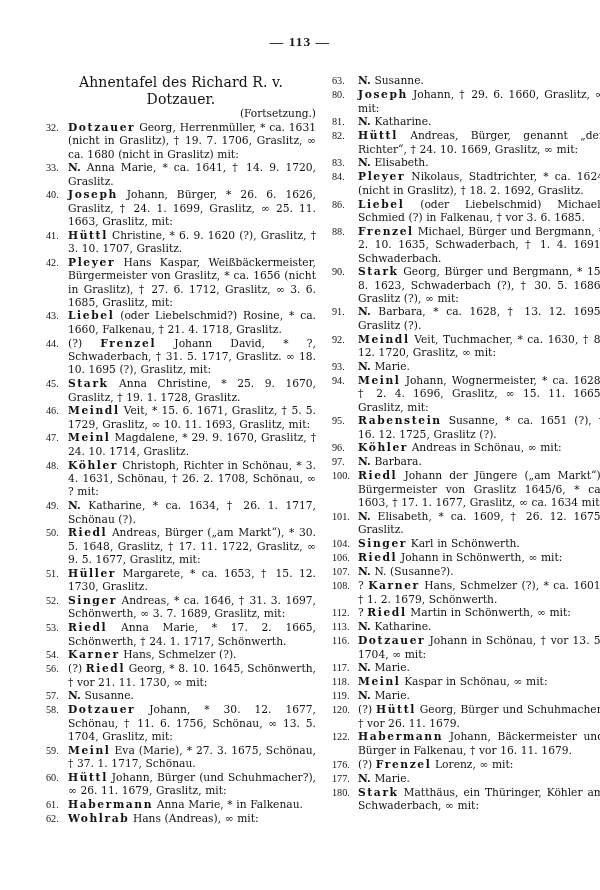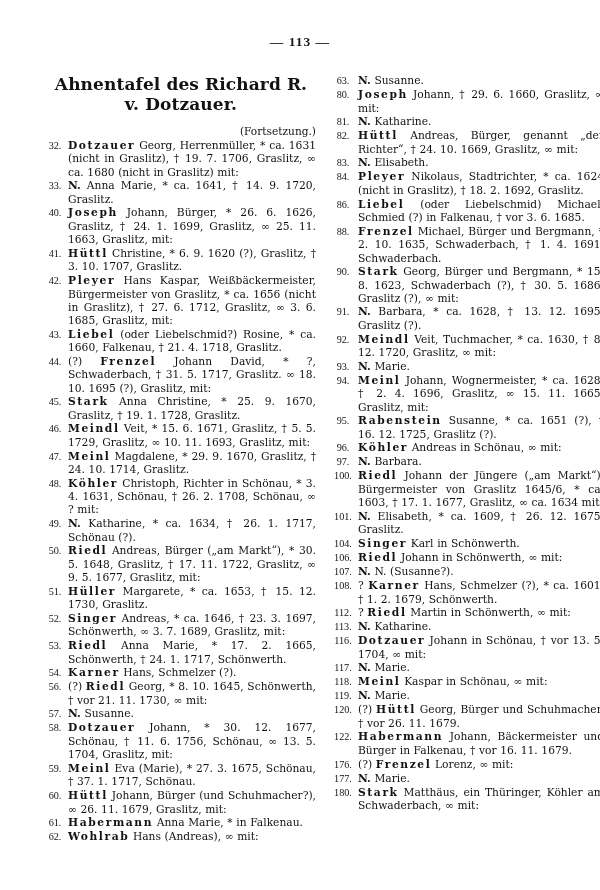--- a/index.html
+++ b/index.html
@@ -38,24 +38,24 @@
   .col {
     width: 270px;
     flex: 0 0 270px;
   }
   .col-right {
     width: 272px;
     flex: 0 0 272px;
   }
   .doc-title {
     text-align: center;
-    font-weight: bold;
-    font-size: 17px;
+    font-weight: normal;
+    font-size: 14px;
     line-height: 1.18;
-    margin-bottom: 11px;
+    margin-bottom: 0px;
     letter-spacing: 0.1px;
   }
   .doc-subtitle {
     text-align: right;
     font-size: 10.6px;
     line-height: 1.2;
     margin-bottom: 1px;
   }
   .entry {
     font-size: 10.7px;
@@ -67,21 +67,21 @@
     text-justify: inter-word;
     word-spacing: 0.2px;
   }
   .col-right .entry {
     padding-left: 26px;
     text-indent: -26px;
   }
   .num {
     display: inline-block;
     width: 18px;
-    text-align: center;
+    text-align: left;
     margin-right: 4px;
     text-indent: 0;
     font-family: "Liberation Serif", serif;
     font-size: 10.2px;
     font-weight: normal;
   }
   .col-right .num {
     width: 22px;
   }
   .sn {
@@ -112,21 +112,21 @@
           <p class="entry"><span class="num">42.</span><span class="sn">Pleyer</span><span> Hans Kaspar, Weißbäckermeister, Bürgermeister von Graslitz, * ca. 1656 (nicht in Graslitz), † 27. 6. 1712, Graslitz, ∞ 3. 6. 1685, Graslitz, mit:</span></p>
           <p class="entry"><span class="num">43.</span><span class="sn">Liebel</span><span> (oder Liebelschmid?) Rosine, * ca. 1660, Falkenau, † 21. 4. 1718, Graslitz.</span></p>
           <p class="entry"><span class="num">44.</span><span>(?) </span><span class="sn">Frenzel</span><span> Johann David, * ?, Schwaderbach, † 31. 5. 1717, Graslitz. ∞ 18. 10. 1695 (?), Graslitz, mit:</span></p>
           <p class="entry"><span class="num">45.</span><span class="sn">Stark</span><span> Anna Christine, * 25. 9. 1670, Graslitz, † 19. 1. 1728, Graslitz.</span></p>
           <p class="entry"><span class="num">46.</span><span class="sn">Meindl</span><span> Veit, * 15. 6. 1671, Graslitz, † 5. 5. 1729, Graslitz, ∞ 10. 11. 1693, Graslitz, mit:</span></p>
           <p class="entry"><span class="num">47.</span><span class="sn">Meinl</span><span> Magdalene, * 29. 9. 1670, Graslitz, † 24. 10. 1714, Graslitz.</span></p>
           <p class="entry"><span class="num">48.</span><span class="sn">Köhler</span><span> Christoph, Richter in Schönau, * 3. 4. 1631, Schönau, † 26. 2. 1708, Schönau, ∞ ? mit:</span></p>
           <p class="entry"><span class="num">49.</span><span class="bd">N.</span><span> Katharine, * ca. 1634, † 26. 1. 1717, Schönau (?).</span></p>
           <p class="entry"><span class="num">50.</span><span class="sn">Riedl</span><span> Andreas, Bürger („am Markt“), * 30. 5. 1648, Graslitz, † 17. 11. 1722, Graslitz, ∞ 9. 5. 1677, Graslitz, mit:</span></p>
           <p class="entry"><span class="num">51.</span><span class="sn">Hüller</span><span> Margarete, * ca. 1653, † 15. 12. 1730, Graslitz.</span></p>
-          <p class="entry"><span class="num">52.</span><span class="sn">Singer</span><span> Andreas, * ca. 1646, † 23. 3. 1697, Schönwerth, ∞ 3. 7. 1689, Graslitz, mit:</span></p>
+          <p class="entry"><span class="num">52.</span><span class="sn">Singer</span><span> Andreas, * ca. 1646, † 31. 3. 1697, Schönwerth, ∞ 3. 7. 1689, Graslitz, mit:</span></p>
           <p class="entry"><span class="num">53.</span><span class="sn">Riedl</span><span> Anna Marie, * 17. 2. 1665, Schönwerth, † 24. 1. 1717, Schönwerth.</span></p>
           <p class="entry"><span class="num">54.</span><span class="sn">Karner</span><span> Hans, Schmelzer (?).</span></p>
           <p class="entry"><span class="num">56.</span><span>(?) </span><span class="sn">Riedl</span><span> Georg, * 8. 10. 1645, Schönwerth, † vor 21. 11. 1730, ∞ mit:</span></p>
           <p class="entry"><span class="num">57.</span><span class="bd">N.</span><span> Susanne.</span></p>
           <p class="entry"><span class="num">58.</span><span class="sn">Dotzauer</span><span> Johann, * 30. 12. 1677, Schönau, † 11. 6. 1756, Schönau, ∞ 13. 5. 1704, Graslitz, mit:</span></p>
           <p class="entry"><span class="num">59.</span><span class="sn">Meinl</span><span> Eva (Marie), * 27. 3. 1675, Schönau, † 37. 1. 1717, Schönau.</span></p>
           <p class="entry"><span class="num">60.</span><span class="sn">Hüttl</span><span> Johann, Bürger (und Schuhmacher?), ∞ 26. 11. 1679, Graslitz, mit:</span></p>
           <p class="entry"><span class="num">61.</span><span class="sn">Habermann</span><span> Anna Marie, * in Falkenau.</span></p>
           <p class="entry"><span class="num">62.</span><span class="sn">Wohlrab</span><span> Hans (Andreas), ∞ mit:</span></p>
         </div>

